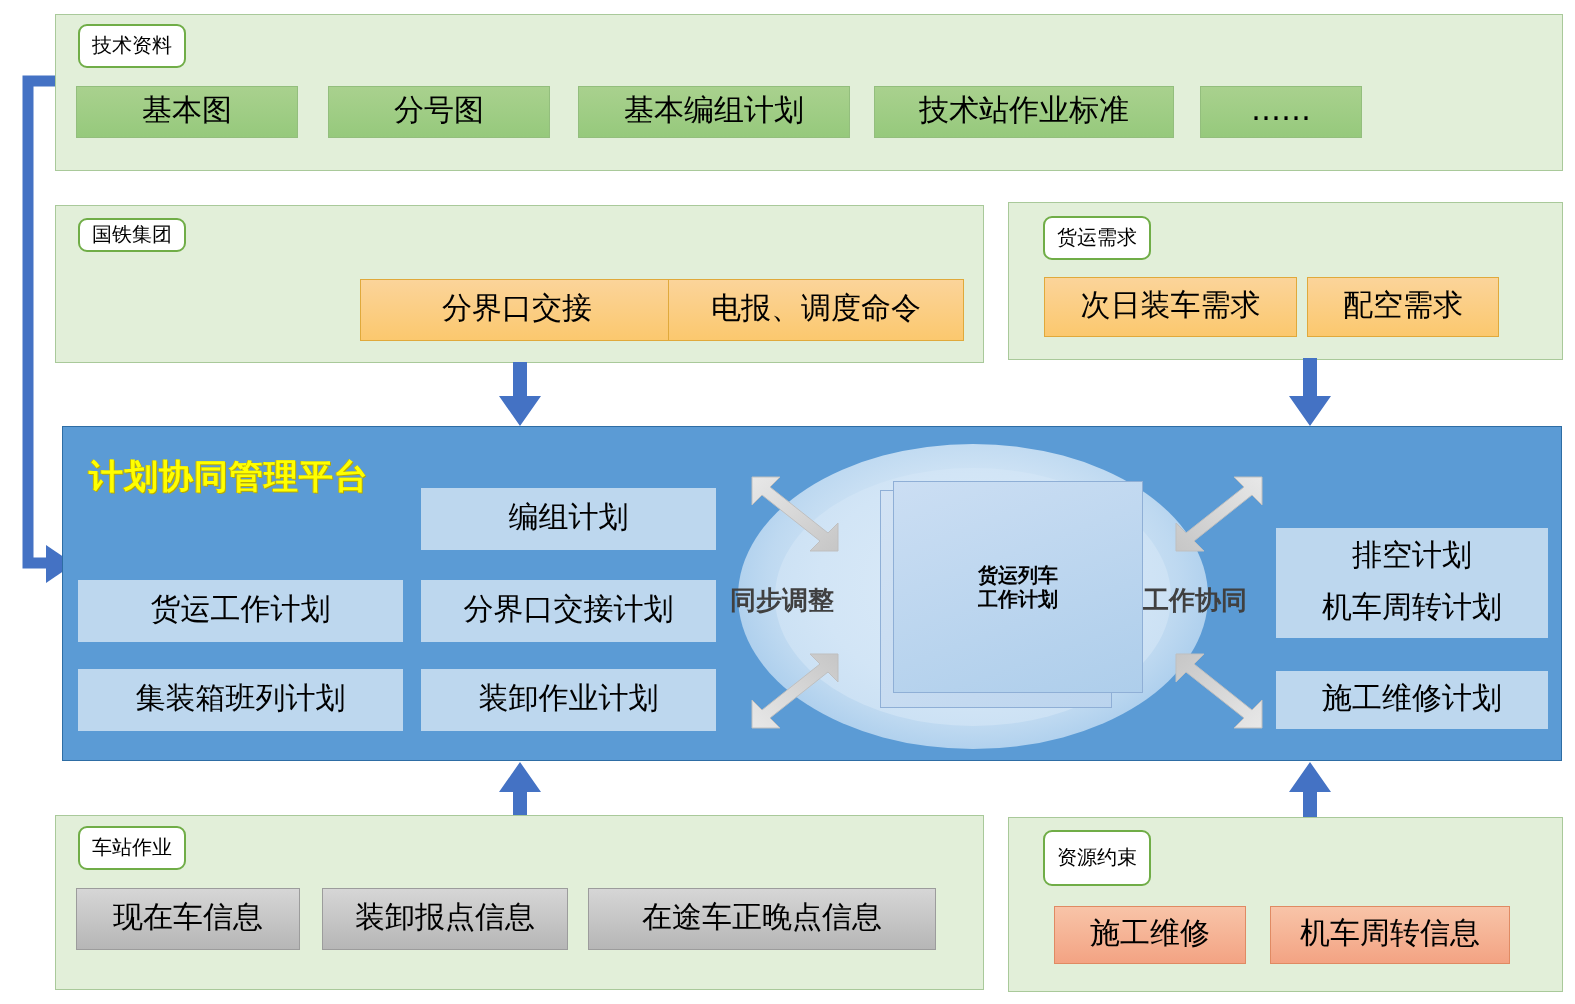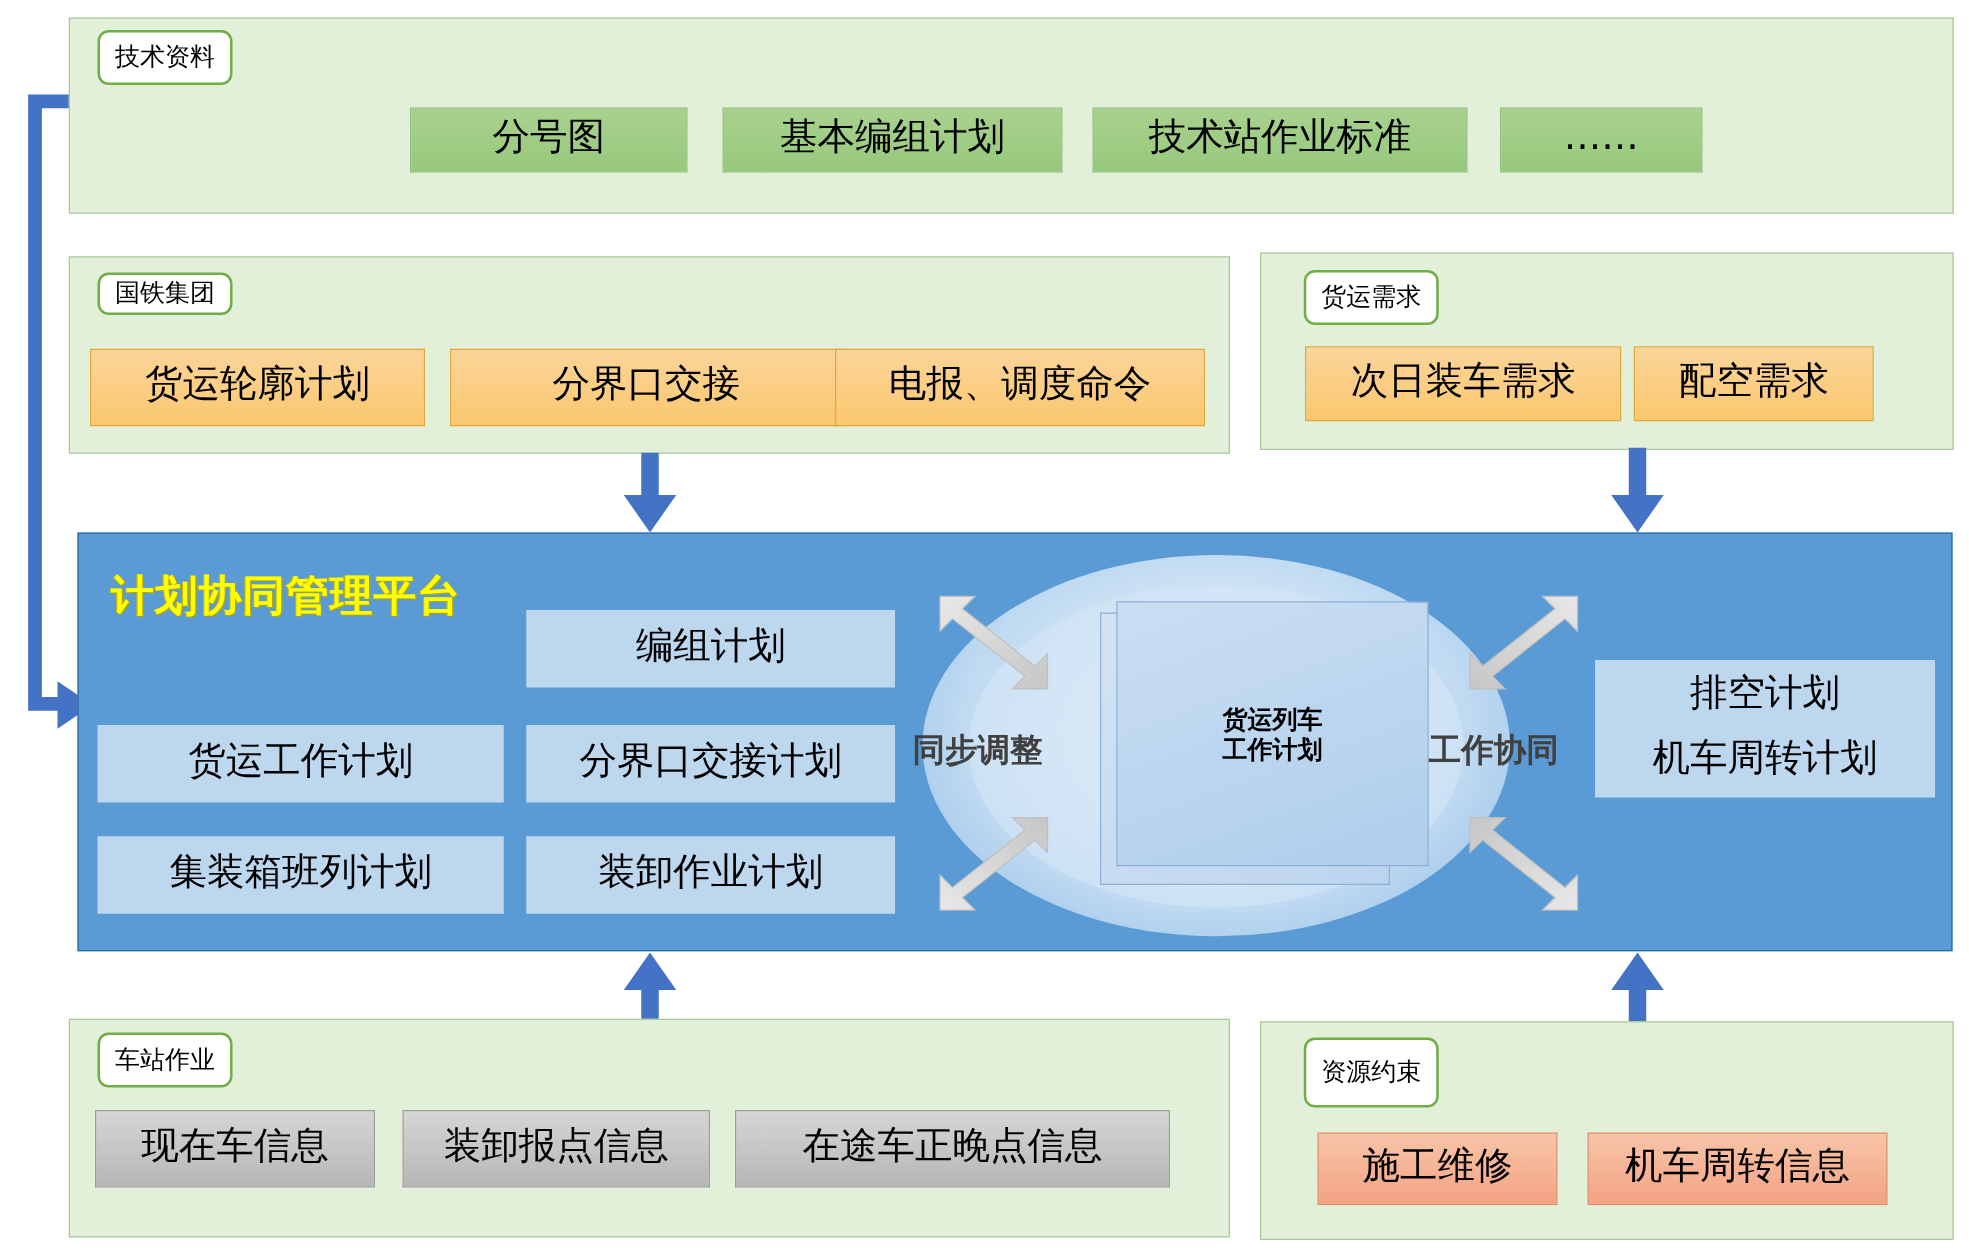--- a/index.html
+++ b/index.html
@@ -165,30 +165,30 @@
       <path d="M58,8 L22,8 L22,478 L40,478 L40,466 L66,489 L40,512 L40,500 L10,500 L10,8 L22,8" fill="none" stroke="none"></path>
       <path d="M58,6 L20,6 L20,488 L42,488" fill="none" stroke="#4472C4" stroke-width="11"></path>
       <polygon points="38,470 66,489 38,508" fill="#4472C4"></polygon>
     </svg>
   </div>
 
   <div class="group" style="left:55px; top:14px; width:1508px; height:157px;">
   </div>
   <div class="group-title" style="left:78px; top:24px; height:44px;">技术资料</div>
 
+  <div class="chip chip-green" style="left:76px; top:86px; width:222px; height:52px;">基本图</div>
   <div class="chip chip-green" style="left:328px; top:86px; width:222px; height:52px;">分号图</div>
   <div class="chip chip-green" style="left:578px; top:86px; width:272px; height:52px;">基本编组计划</div>
   <div class="chip chip-green" style="left:874px; top:86px; width:300px; height:52px;">技术站作业标准</div>
   <div class="chip chip-green" style="left:1200px; top:86px; width:162px; height:52px;">……</div>
 
   <div class="group" style="left:55px; top:205px; width:929px; height:158px;">
   </div>
   <div class="group-title" style="left:78px; top:218px; height:34px;">国铁集团</div>
 
-  <div class="chip chip-orange" style="left:72px; top:279px; width:268px; height:62px;">货运轮廓计划</div>
   <div class="chip chip-orange" style="left:360px; top:279px; width:314px; height:62px;">分界口交接</div>
   <div class="chip chip-orange" style="left:668px; top:279px; width:296px; height:62px;">电报、调度命令</div>
 
   <div class="group" style="left:1008px; top:202px; width:555px; height:158px;">
   </div>
   <div class="group-title" style="left:1043px; top:216px; height:44px;">货运需求</div>
 
   <div class="chip chip-orange" style="left:1044px; top:277px; width:253px; height:60px;">次日装车需求</div>
   <div class="chip chip-orange" style="left:1307px; top:277px; width:192px; height:60px;">配空需求</div>
 
@@ -271,20 +271,21 @@
 
   <div class="chip chip-lightblue" style="left:78px; top:580px; width:325px; height:62px;">货运工作计划</div>
   <div class="chip chip-lightblue" style="left:78px; top:669px; width:325px; height:62px;">集装箱班列计划</div>
 
   <div class="chip chip-lightblue" style="left:421px; top:488px; width:295px; height:62px;font-family:Liberation Serif, serif;">编组计划</div>
   <div class="chip chip-lightblue" style="left:421px; top:580px; width:295px; height:62px;">分界口交接计划</div>
   <div class="chip chip-lightblue" style="left:421px; top:669px; width:295px; height:62px;">装卸作业计划</div>
 
   <div class="chip chip-lightblue" style="left:1276px; top:488px; width:272px; height:58px;margin-top:40px;">排空计划</div>
   <div class="chip chip-lightblue" style="left:1276px; top:580px; width:272px; height:58px;">机车周转计划</div>
+  <div class="chip chip-lightblue" style="left:1276px; top:671px; width:272px; height:58px;">施工维修计划</div>
 
   <div class="barrow" style="left:492px; top:762px;">
     <svg width="56" height="64" viewBox="0 0 56 64">
       <polygon points="28,0 49,30 35,30 35,64 21,64 21,30 7,30" fill="#4472C4"></polygon>
     </svg>
   </div>
 
   <div class="barrow" style="left:1282px; top:762px;">
     <svg width="56" height="64" viewBox="0 0 56 64">
       <polygon points="28,0 49,30 35,30 35,64 21,64 21,30 7,30" fill="#4472C4"></polygon>

